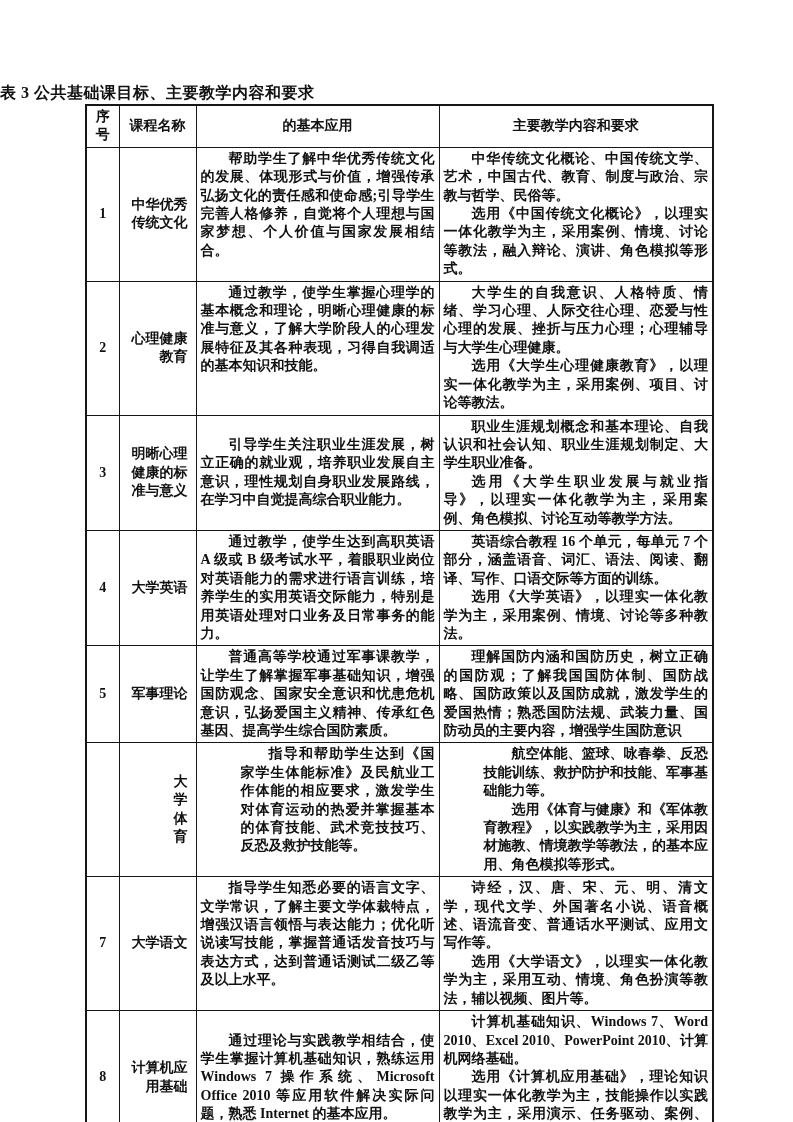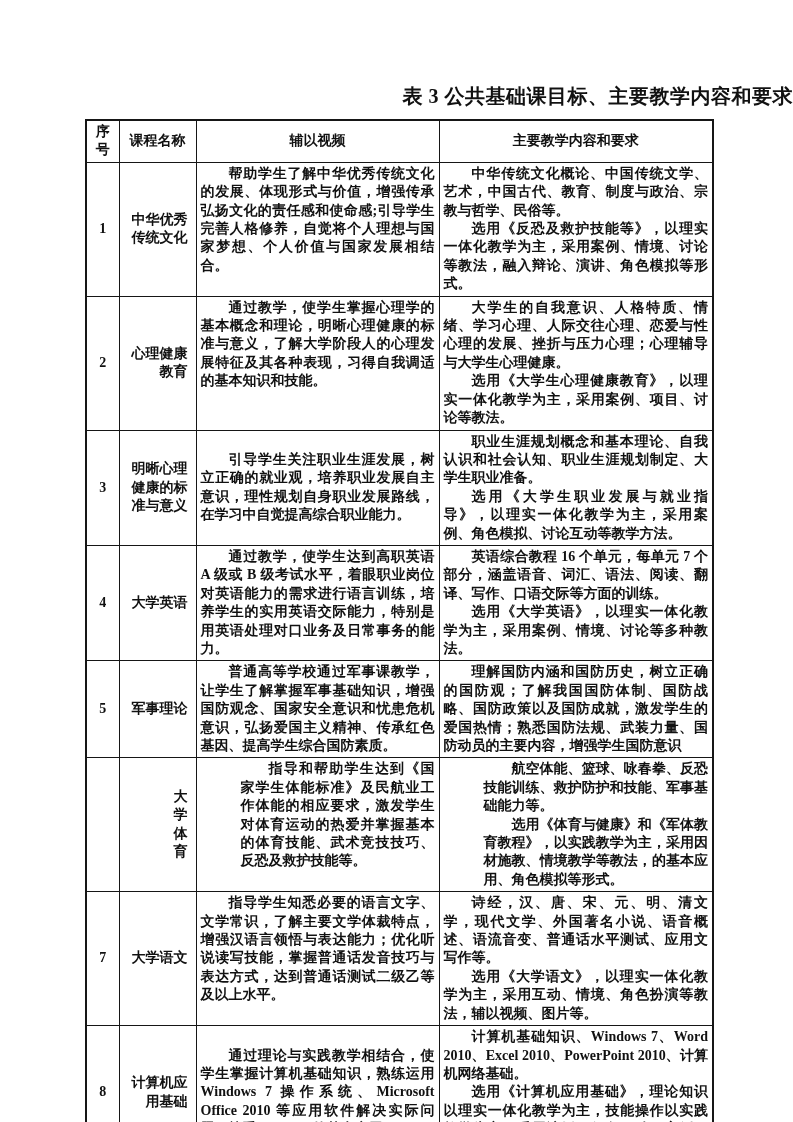--- a/index.html
+++ b/index.html
@@ -10,25 +10,24 @@
     color: #111111;
     overflow: hidden;
   }
   .page {
     width: 793px; height: 1122px;
     padding-top: 83px;
     background: #ffffff;
   }
   .doc-title {
     width: 100%;
-    text-align: right;
-    font-size: 20px;
+    text-align: left;
+    font-size: 16px;
     font-weight: bold;
     letter-spacing: 0.5px;
-    margin-bottom: 9px;
   }
   table.course-table {
     border-collapse: collapse;
     table-layout: fixed;
     margin-left: 85px;
     width: 627px;
     border: 2px solid #161616;
   }
   .course-table th, .course-table td {
     border: 1px solid #161616;
@@ -87,34 +86,34 @@
     <colgroup>
       <col class="c-num">
         <col class="c-name">
         <col class="c-obj">
         <col class="c-main">
     </colgroup>
     <thead>
       <tr>
         <th>序号</th>
         <th>课程名称</th>
-        <th>辅以视频</th>
+        <th>的基本应用</th>
         <th>主要教学内容和要求</th>
       </tr>
     </thead>
     <tbody>
       <tr class="r1">
         <td class="cell-num">1</td>
         <td class="cell-name">中华优秀传统文化</td>
         <td class="cell-obj">
           <p>帮助学生了解中华优秀传统文化的发展、体现形式与价值，增强传承弘扬文化的责任感和使命感;引导学生完善人格修养，自觉将个人理想与国家梦想、个人价值与国家发展相结合。</p>
         </td>
         <td class="cell-main">
           <p>中华传统文化概论、中国传统文学、艺术，中国古代、教育、制度与政治、宗教与哲学、民俗等。</p>
-          <p>选用《反恐及救护技能等》，以理实一体化教学为主，采用案例、情境、讨论等教法，融入辩论、演讲、角色模拟等形式。</p>
+          <p>选用《中国传统文化概论》，以理实一体化教学为主，采用案例、情境、讨论等教法，融入辩论、演讲、角色模拟等形式。</p>
         </td>
       </tr>
       <tr class="r2">
         <td class="cell-num">2</td>
         <td class="cell-name">心理健康教育</td>
         <td class="cell-obj">
           <p>通过教学，使学生掌握心理学的基本概念和理论，明晰心理健康的标准与意义，了解大学阶段人的心理发展特征及其各种表现，习得自我调适的基本知识和技能。</p>
         </td>
         <td class="cell-main">
           <p>大学生的自我意识、人格特质、情绪、学习心理、人际交往心理、恋爱与性心理的发展、挫折与压力心理；心理辅导与大学生心理健康。</p>

